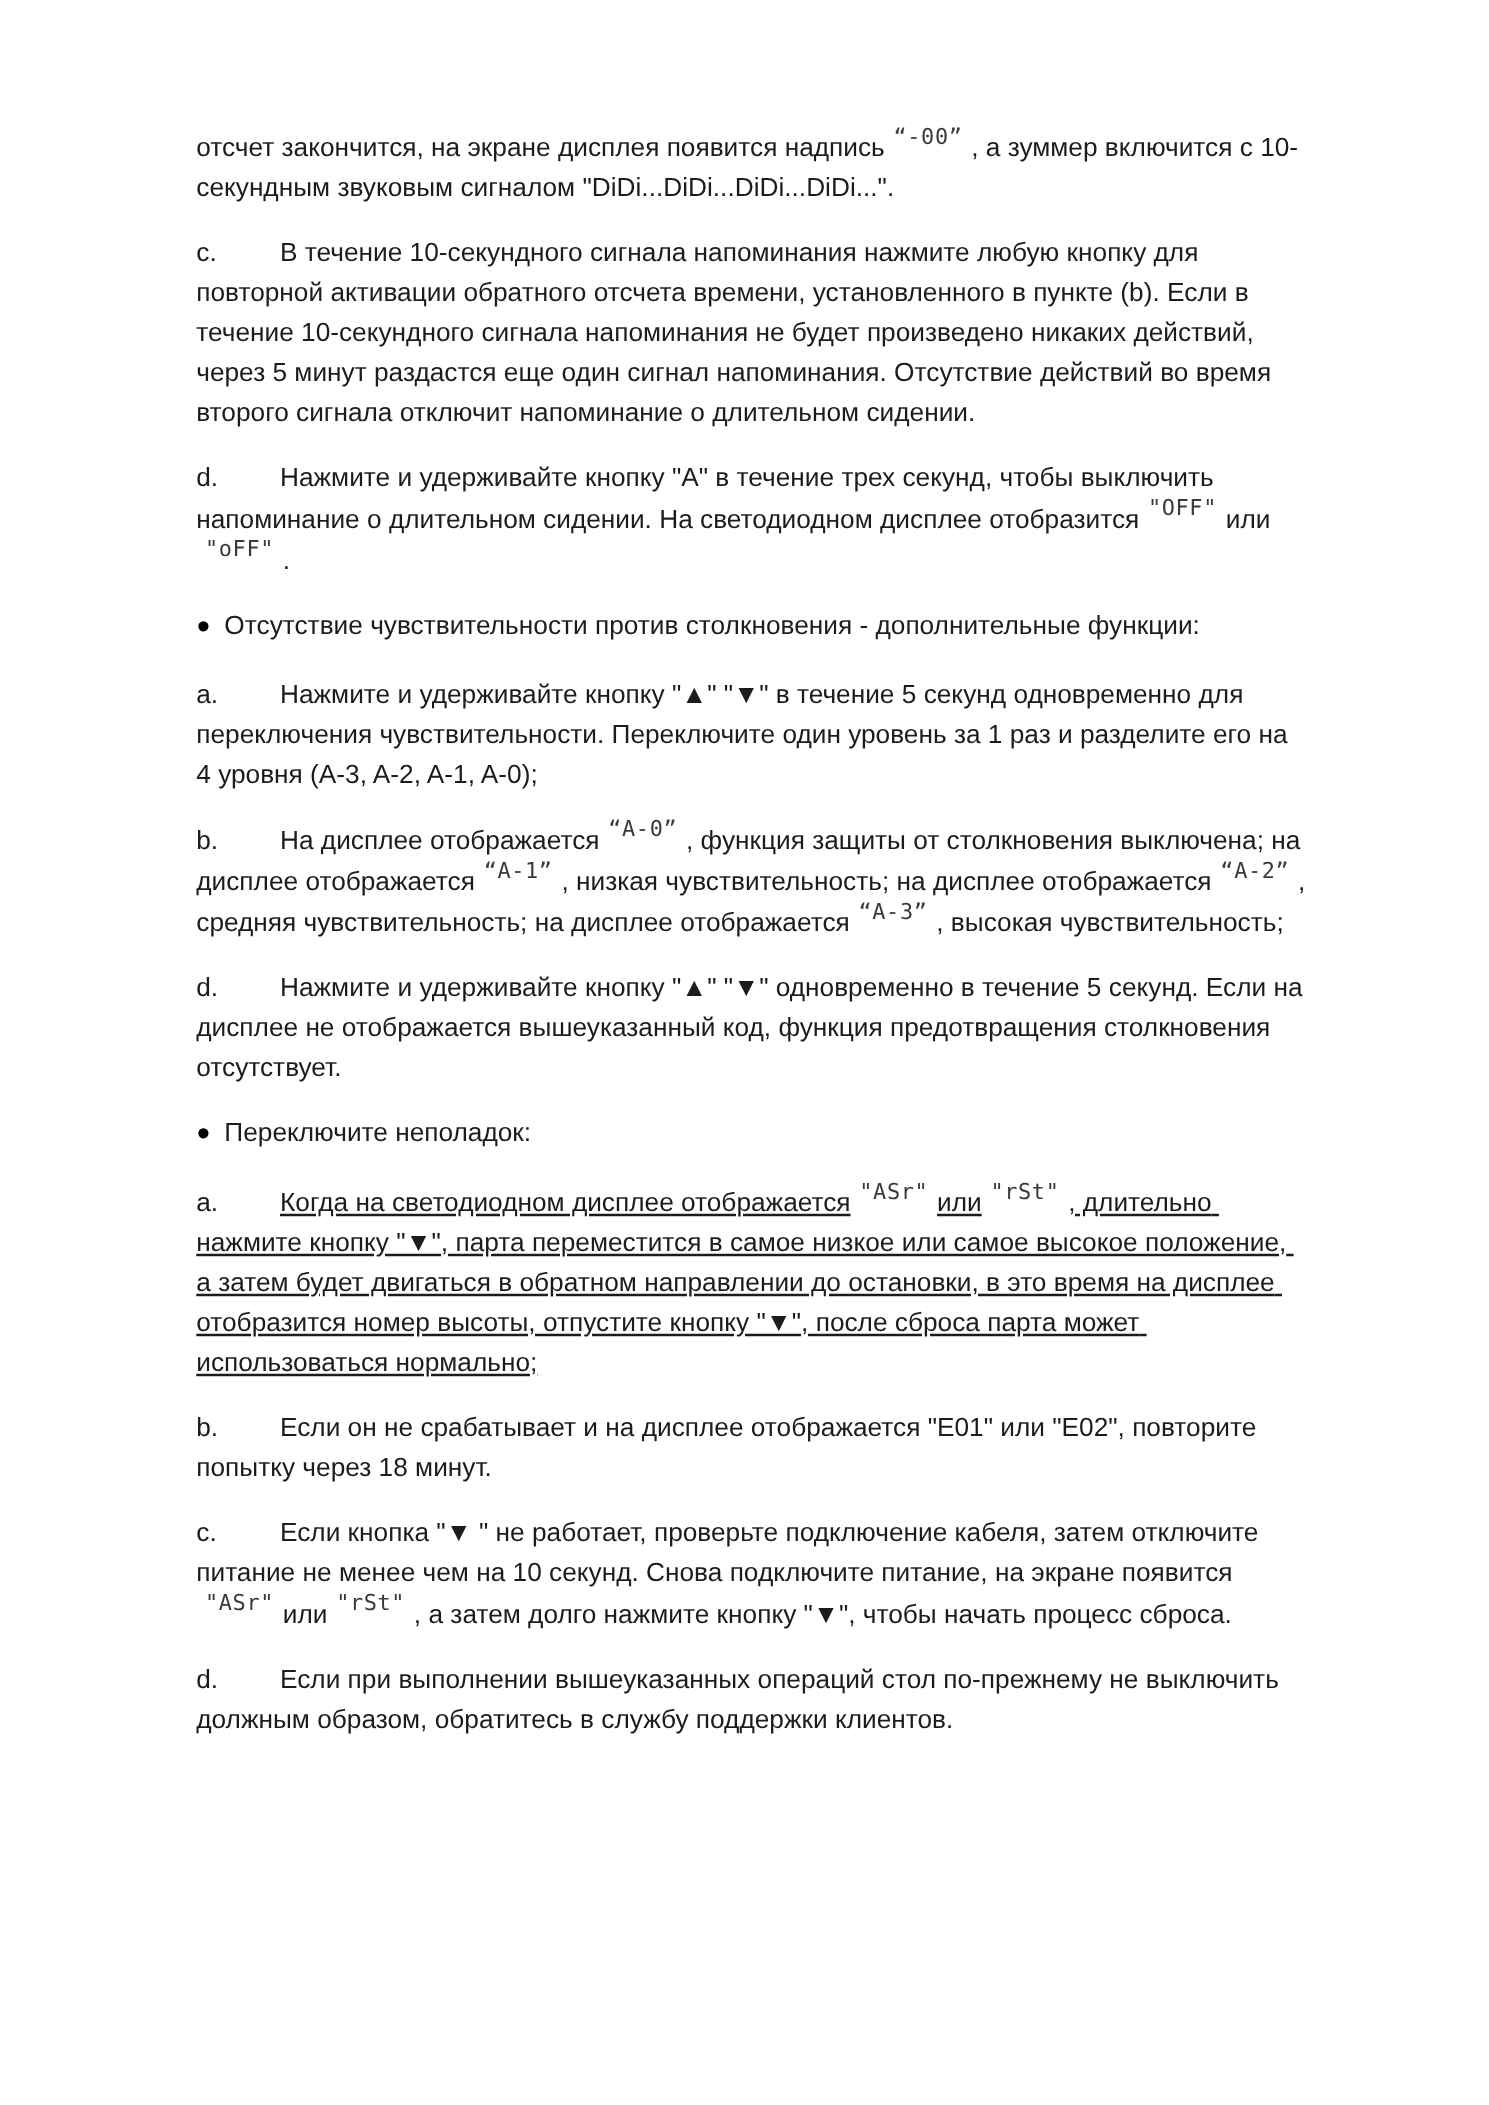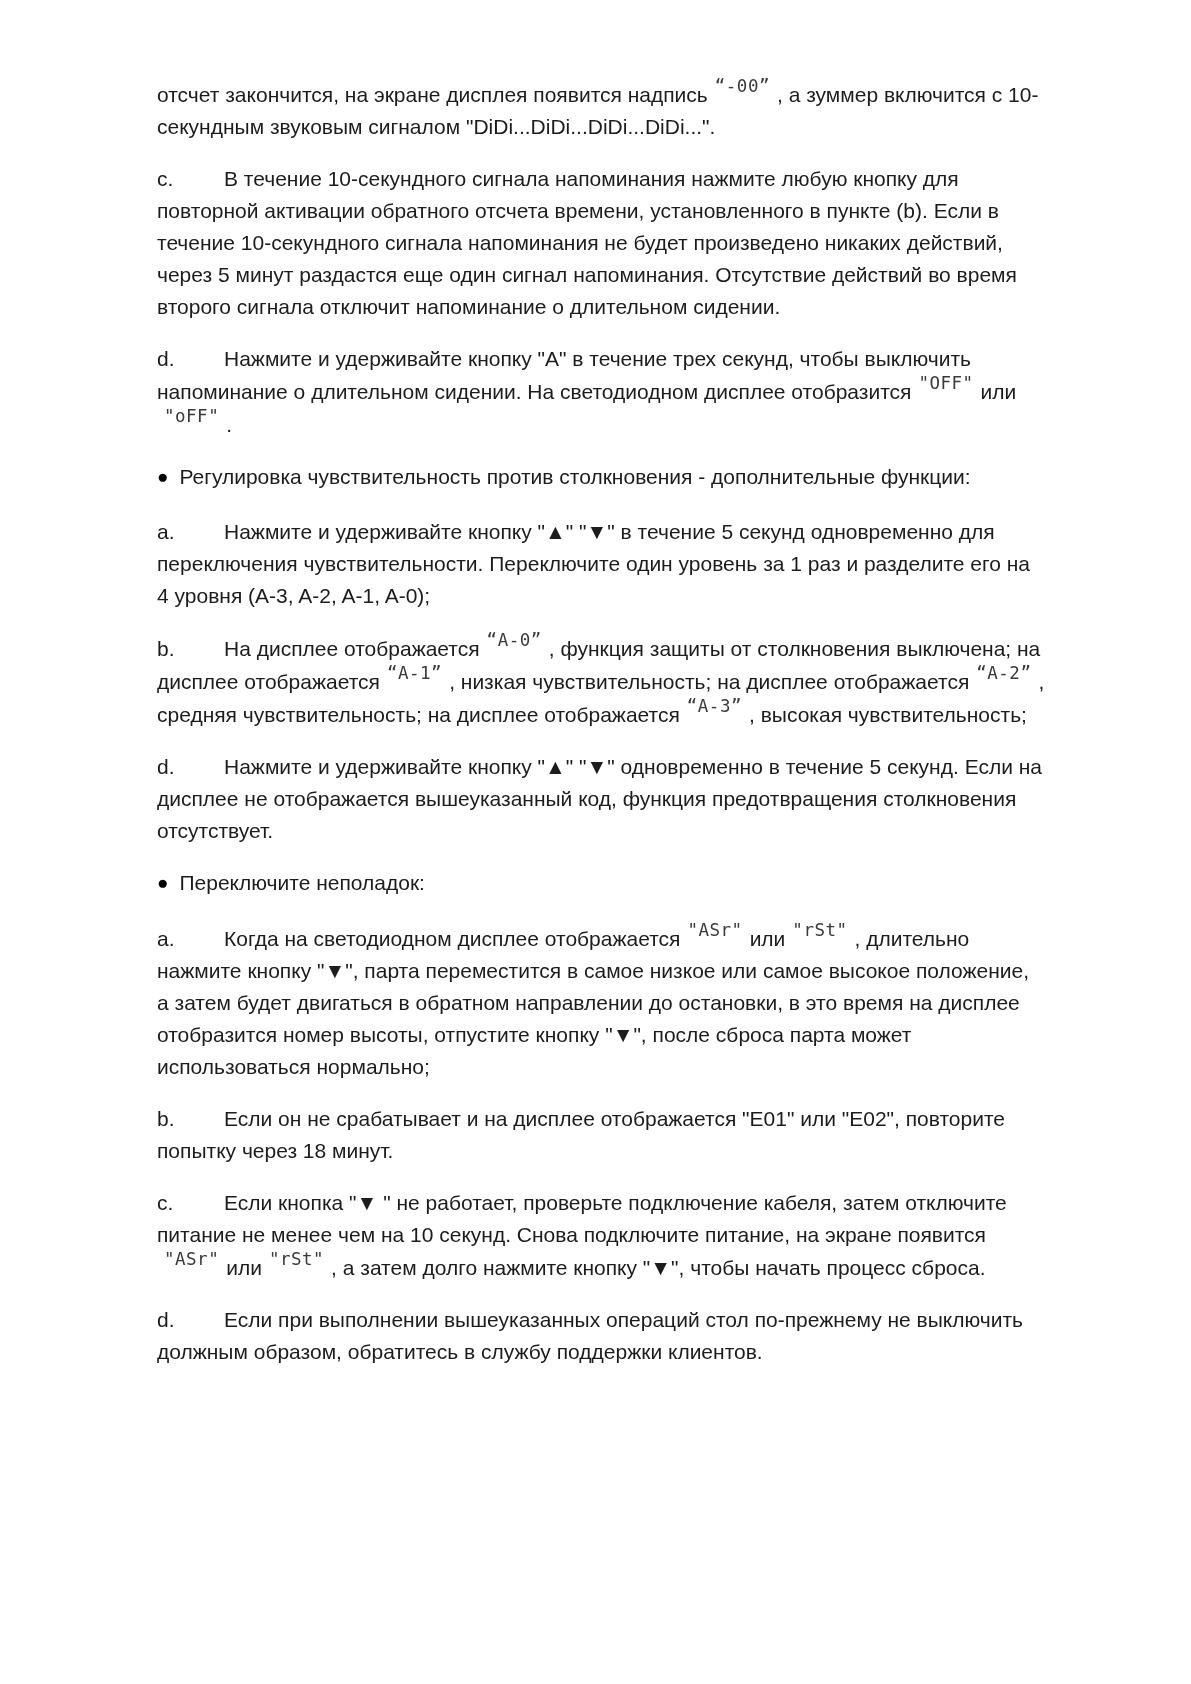--- a/index.html
+++ b/index.html
@@ -6,52 +6,53 @@
   body{
     width:1191px;height:1684px;overflow:hidden;
     background:#ffffff;color:#1c1c1c;
     font-family:"Liberation Sans","DejaVu Sans",sans-serif;
   }
   .page{
     box-sizing:border-box;
     padding:78px 145px 0 157px;
     font-size:21px;line-height:32px;
     text-align:left;
+    margin-top:24px;
   }
   p.para{margin:0 0 20px 0;}
   p.section{margin:8px 0 22px 0;}
   .plabel{display:inline-block;width:67px;}
   .bullet{
     display:inline-block;margin-right:11px;
     font-size:19px;position:relative;top:-1px;color:#000;
   }
   .seg{white-space:pre-wrap;}
   .led{
     display:inline-block;
     font-family:"DejaVu Sans Mono",monospace;
     font-size:17.5px;line-height:1;
     letter-spacing:0.5px;
     color:#3a3a3a;
     vertical-align:10px;
     margin:0 7px;
   }
-  .gap-top{margin-top:14px;}
+  .gap-top{margin-top:14px;text-decoration:underline;}
 </style>
 </head>
 <body>
 
 <div class="page">
 
   <p class="para"><span class="seg">отсчет закончится, на экране дисплея появится надпись</span><span class="led">“-00”</span><span class="seg">, а зуммер включится с 10-секундным звуковым сигналом "DiDi...DiDi...DiDi...DiDi...".</span></p>
 
   <p class="para"><span class="plabel">c.</span><span class="seg">В течение 10-секундного сигнала напоминания нажмите любую кнопку для повторной активации обратного отсчета времени, установленного в пункте (b). Если в течение 10-секундного сигнала напоминания не будет произведено никаких действий, через 5 минут раздастся еще один сигнал напоминания. Отсутствие действий во время второго сигнала отключит напоминание о длительном сидении.</span></p>
 
   <p class="para"><span class="plabel">d.</span><span class="seg">Нажмите и удерживайте кнопку "A" в течение трех секунд, чтобы выключить напоминание о длительном сидении. На светодиодном дисплее отобразится</span><span class="led">"OFF"</span><span class="seg">или</span><span class="led">"oFF"</span><span class="seg">.</span></p>
 
-  <p class="section"><span class="bullet">●</span><span class="seg">Регулировка чувствительность против столкновения - дополнительные функции:</span></p>
+  <p class="section"><span class="bullet">●</span><span class="seg">Отсутствие чувствительности против столкновения - дополнительные функции:</span></p>
 
   <p class="para"><span class="plabel">a.</span><span class="seg">Нажмите и удерживайте кнопку "▲" "▼" в течение 5 секунд одновременно для переключения чувствительности. Переключите один уровень за 1 раз и разделите его на 4 уровня (A-3, A-2, A-1, A-0);</span></p>
 
   <p class="para"><span class="plabel">b.</span><span class="seg">На дисплее отображается</span><span class="led">“A-0”</span><span class="seg">, функция защиты от столкновения выключена; на дисплее отображается</span><span class="led">“A-1”</span><span class="seg">, низкая чувствительность; на дисплее отображается</span><span class="led">“A-2”</span><span class="seg">, средняя чувствительность; на дисплее отображается</span><span class="led">“A-3”</span><span class="seg">, высокая чувствительность;</span></p>
 
 
   <p class="para"><span class="plabel">d.</span><span class="seg">Нажмите и удерживайте кнопку "▲" "▼" одновременно в течение 5 секунд. Если на дисплее не отображается вышеуказанный код, функция предотвращения столкновения отсутствует.</span></p>
 
   <p class="section"><span class="bullet">●</span><span class="seg">Переключите неполадок:</span></p>
 

